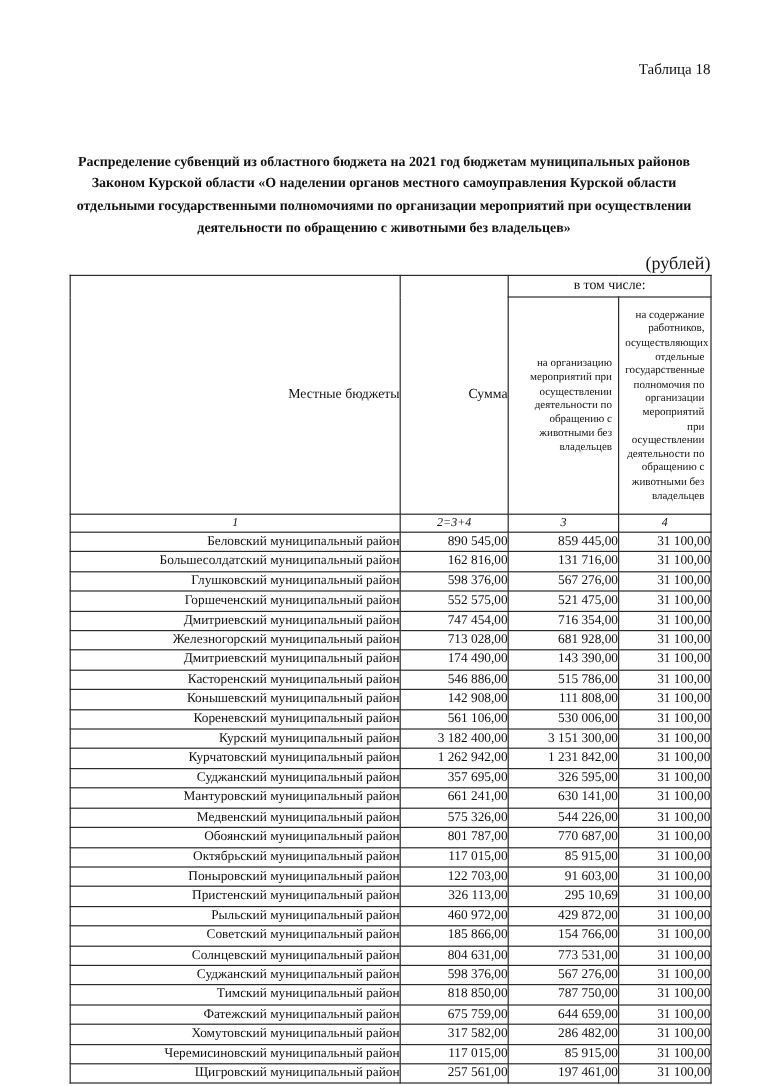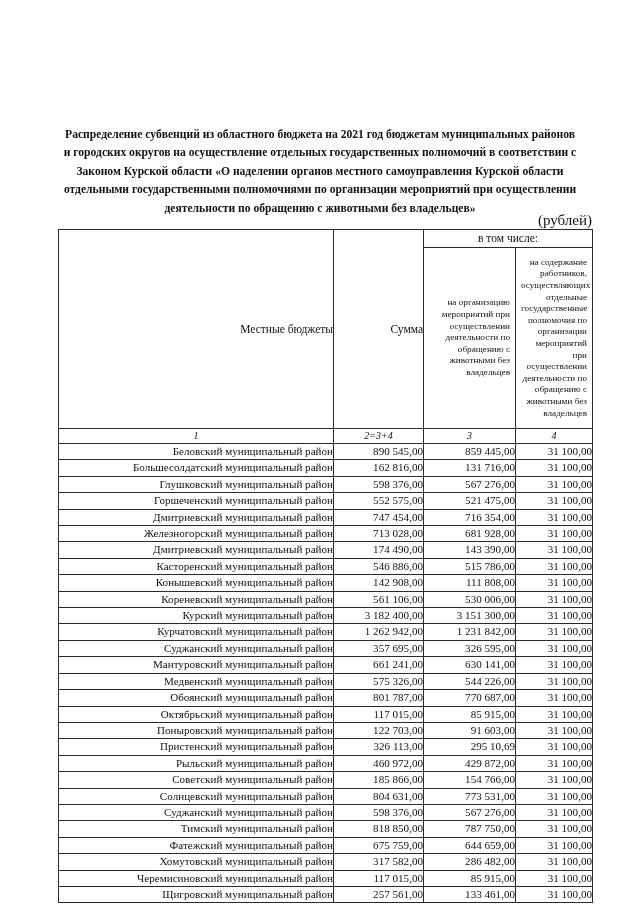--- a/index.html
+++ b/index.html
@@ -117,25 +117,25 @@
   }
   td.name  { text-align: right;  padding-left: 4px; }
   td.money { text-align: right; padding-right: 3px; white-space: nowrap; }
 </style>
 </head>
 <body>
 
 <div class="page">
 
   <div class="doc-caption">
+    <div>Таблица 18</div>
   </div>
 
   <div class="doc-title">
     <span class="tline">Распределение субвенций из областного бюджета на 2021 год бюджетам муниципальных районов</span>
-    <span class="tline">и городских округов на осуществление отдельных государственных полномочий в соответствии с</span>
     <span class="tline">Законом Курской области «О наделении органов местного самоуправления Курской области</span>
     <span class="tline">отдельными государственными полномочиями по организации мероприятий при осуществлении</span>
     <span class="tline">деятельности по обращению с животными без владельцев»</span>
   </div>
 
   <div class="units-note">(рублей)</div>
 
   <div class="tbl-wrap">
     <table class="grid">
       <colgroup>
@@ -320,20 +320,20 @@
           </tr>
           <tr>
             <td class="name">Черемисиновский муниципальный район</td>
             <td class="money">117 015,00</td>
             <td class="money">85 915,00</td>
             <td class="money">31 100,00</td>
           </tr>
           <tr>
             <td class="name">Щигровский муниципальный район</td>
             <td class="money">257 561,00</td>
-            <td class="money">133 461,00</td>
+            <td class="money">197 461,00</td>
             <td class="money">31 100,00</td>
           </tr>
         </tbody>
     </table>
   </div>
 
 </div>
 
 </body></html>

